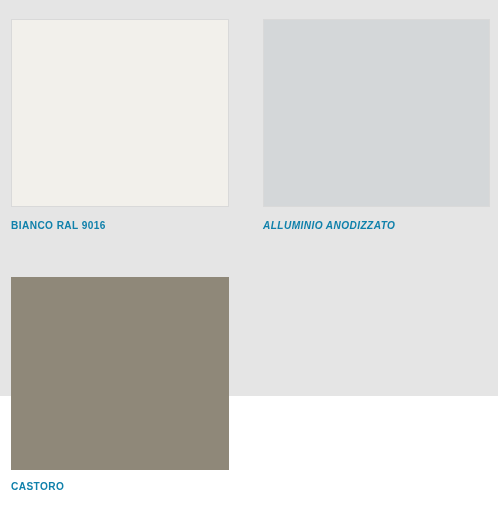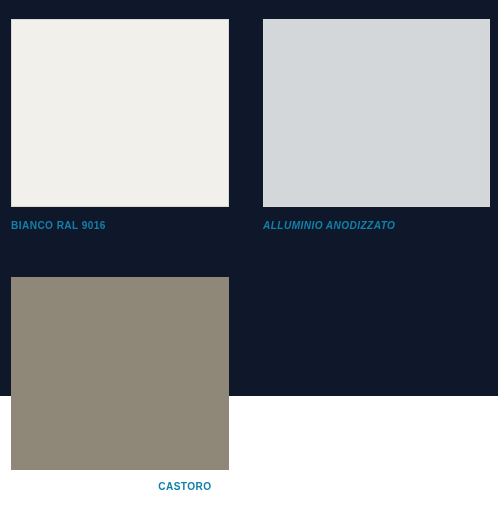--- a/index.html
+++ b/index.html
@@ -11,21 +11,21 @@
   body {
     width: 498px;
     height: 510px;
     font-family: "Liberation Sans", sans-serif;
     overflow: hidden;
   }
   .palette {
     position: relative;
     width: 498px;
     height: 396px;
-    background: #0f172a;
+    background: #e5e5e5;
   }
   .swatch-cell {
     position: absolute;
     box-sizing: border-box;
   }
   .swatch-chip {
     box-sizing: border-box;
     width: 100%;
     display: block;
   }
@@ -45,21 +45,21 @@
     transform: scaleX(0.92);
     transform-origin: left center;
   }
 
   
   .col-left  { left: 11px; width: 218px; }
   .col-right { left: 263px; width: 227px; font-style: italic; }
 
   
   .row-top    { top: 19px; }
-  .row-bottom { top: 277px; text-align: right; }
+  .row-bottom { top: 277px; }
 
   .row-top .swatch-chip    { height: 188px; }
   .row-bottom .swatch-chip { height: 193px; }
 
   .row-top .swatch-label    { margin-top: 12px; }
   .row-bottom .swatch-label { margin-top: 10px; }
 </style>
 </head>
 <body style="background: rgb(255, 255, 255);">
 

